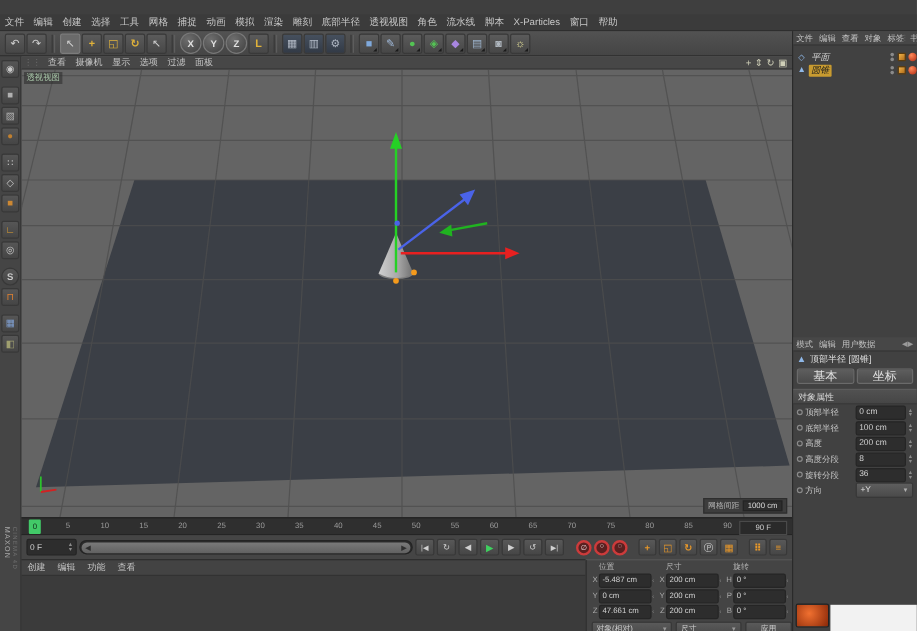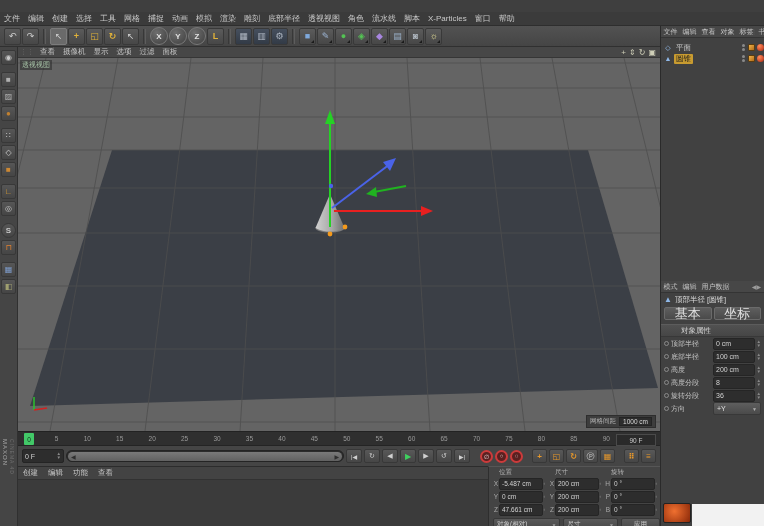--- a/index.html
+++ b/index.html
@@ -121,38 +121,38 @@
   .cobtn{height:11px;width:40px;background:linear-gradient(#5a5a5a,#474747);border:1px solid #383838;
          border-radius:2px;display:flex;align-items:center;justify-content:center;color:#d0d0d0;}
 
   
   .rightpanel{position:absolute;left:660px;top:26px;width:104px;bottom:0;background:#414141;
               border-left:1px solid #2a2a2a;box-sizing:border-box;}
   .pmenu{height:11px;display:flex;align-items:center;background:#474747;border-bottom:1px solid #343434;
          overflow:hidden;}
   .pmenu span{font-size:7px;color:#c4c4c4;padding:0 2.5px;white-space:nowrap;}
   .om{height:255px;position:relative;}
-  .objrow{display:flex;align-items:center;height:11px;padding-left:3px;gap:2px;}
+  .objrow{display:flex;align-items:center;height:11px;padding-left:3px;gap:2px;font-style:italic;}
   .objicon{font-size:7px;color:#8fb8e8;width:8px;text-align:center;}
   .objname{font-size:7.5px;color:#cccccc;padding:0 2px;}
   .objname.sel{background:#c89b30;color:#1c1c1c;border-radius:1px;}
   .objdots{margin-left:auto;display:flex;flex-direction:column;gap:1px;padding-right:1px;}
   .objdots i{width:3px;height:3px;border-radius:50%;background:#8a8a8a;}
   .tagA{width:7px;height:7px;border-radius:1px;background:linear-gradient(135deg,#f0b44a,#b06a18);
         border:1px solid #5a3c10;box-sizing:border-box;}
   .tagB{width:7px;height:7px;border-radius:50%;background:radial-gradient(circle at 35% 30%,#ff8a5a,#b02810);}
   .am .arrows{margin-left:auto;color:#9a9a9a;font-size:6px;padding-right:3px;}
   .amtitle{display:flex;align-items:center;gap:3px;height:13px;padding-left:3px;}
   .amtitle .ticon{color:#8fb8e8;font-size:8px;}
   .amtitle .ttext{font-size:7.5px;color:#dddddd;}
   .amtabs{display:flex;gap:2px;padding:1px 3px;}
   .amtab{width:46px;height:11px;background:linear-gradient(#5e5e5e,#4a4a4a);border:1px solid #6a6a6a;
-         border-radius:2px;display:flex;align-items:center;justify-content:center;font-size:13px;color:#e0e0e0;}
+         border-radius:2px;display:flex;align-items:center;justify-content:center;font-size:10px;color:#e0e0e0;}
   .amsection{height:11px;background:linear-gradient(#515151,#464646);border-top:1px solid #5c5c5c;
-             border-bottom:1px solid #383838;display:flex;align-items:center;padding-left:20px;
+             border-bottom:1px solid #383838;display:flex;align-items:center;padding-left:4px;
              font-size:7.5px;color:#d8d8d8;margin-top:3px;}
   .amrow{display:flex;align-items:center;height:13px;padding:0 3px 0 3px;gap:2px;}
   .amdot{width:5px;height:5px;border-radius:50%;border:1px solid #8a8a8a;box-sizing:border-box;flex:0 0 auto;}
   .amlabel{font-size:7px;color:#c5c5c5;width:40px;white-space:nowrap;overflow:hidden;flex:0 0 auto;}
   .amfield{flex:1;height:10px;background:#2d2d2d;border:1px solid #252525;border-radius:2px;
            display:flex;align-items:center;padding:0 2px;font-size:7px;color:#d2d2d2;}
   .amstep{color:#8a8a8a;font-size:4.5px;line-height:4px;display:flex;flex-direction:column;flex:0 0 auto;}
   .amdrop{flex:1;height:11px;background:linear-gradient(#5e5e5e,#4a4a4a);border:1px solid #383838;
           border-radius:2px;display:flex;align-items:center;justify-content:space-between;
           padding:0 3px;font-size:7px;color:#e0e0e0;}

